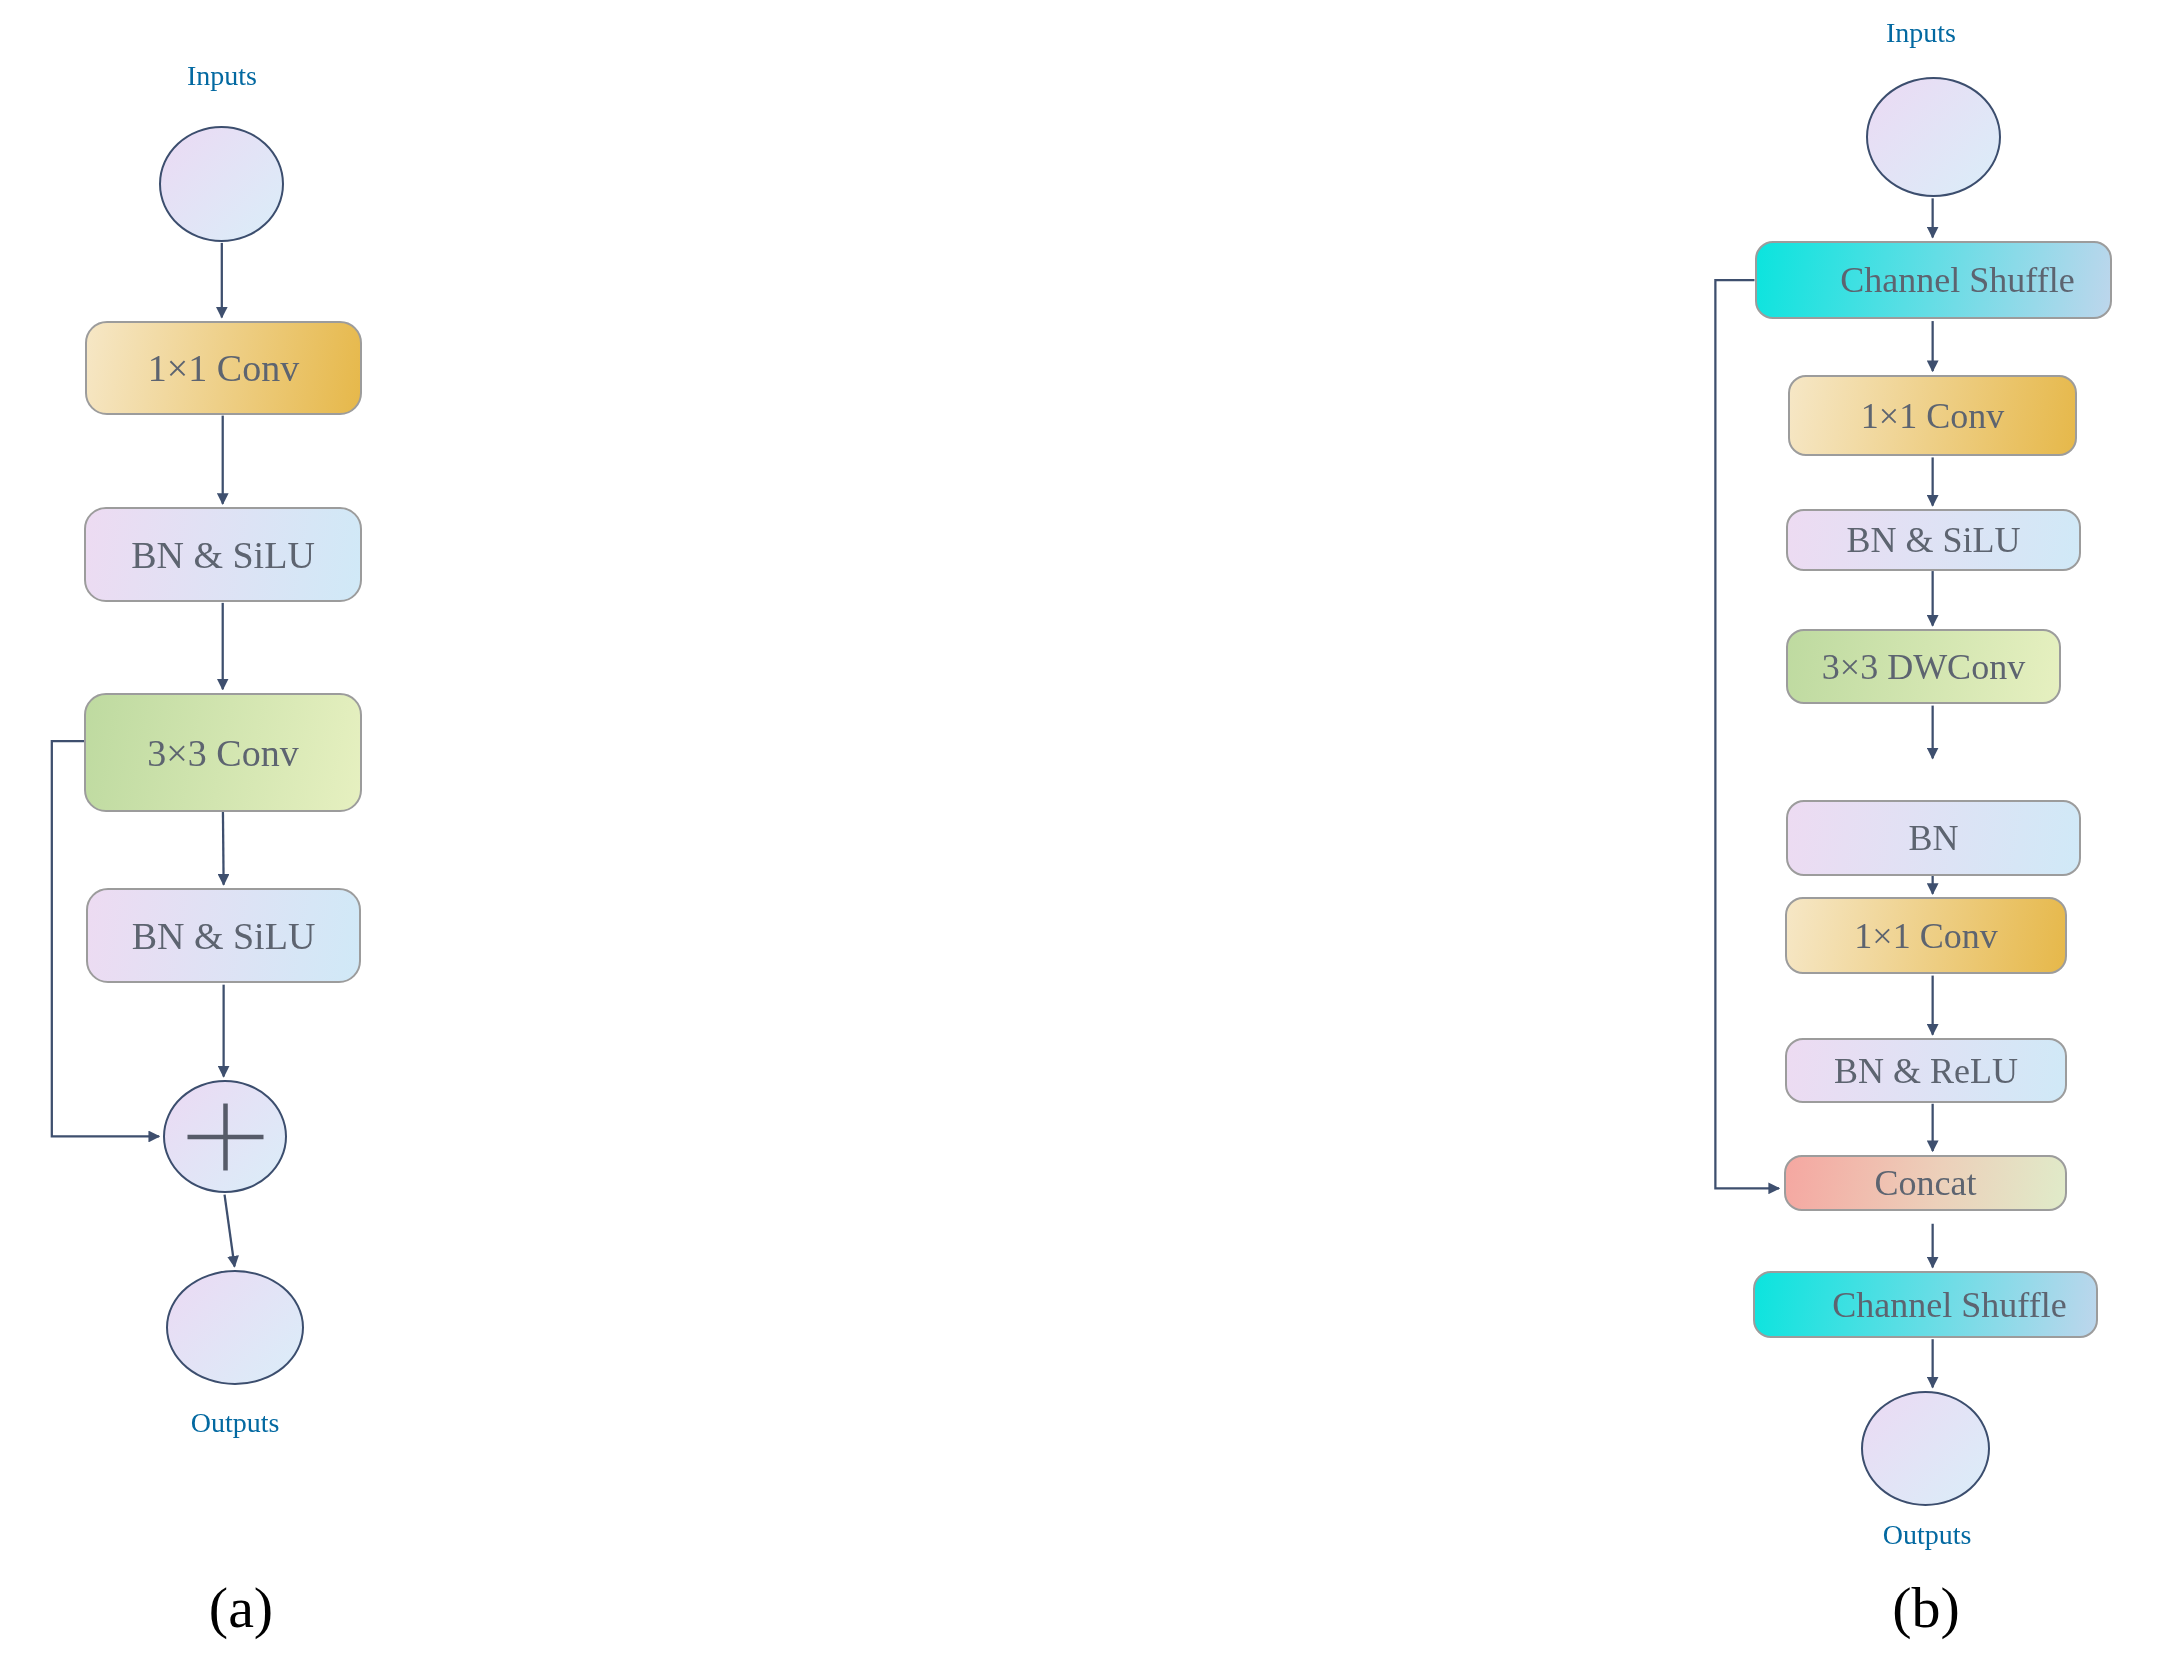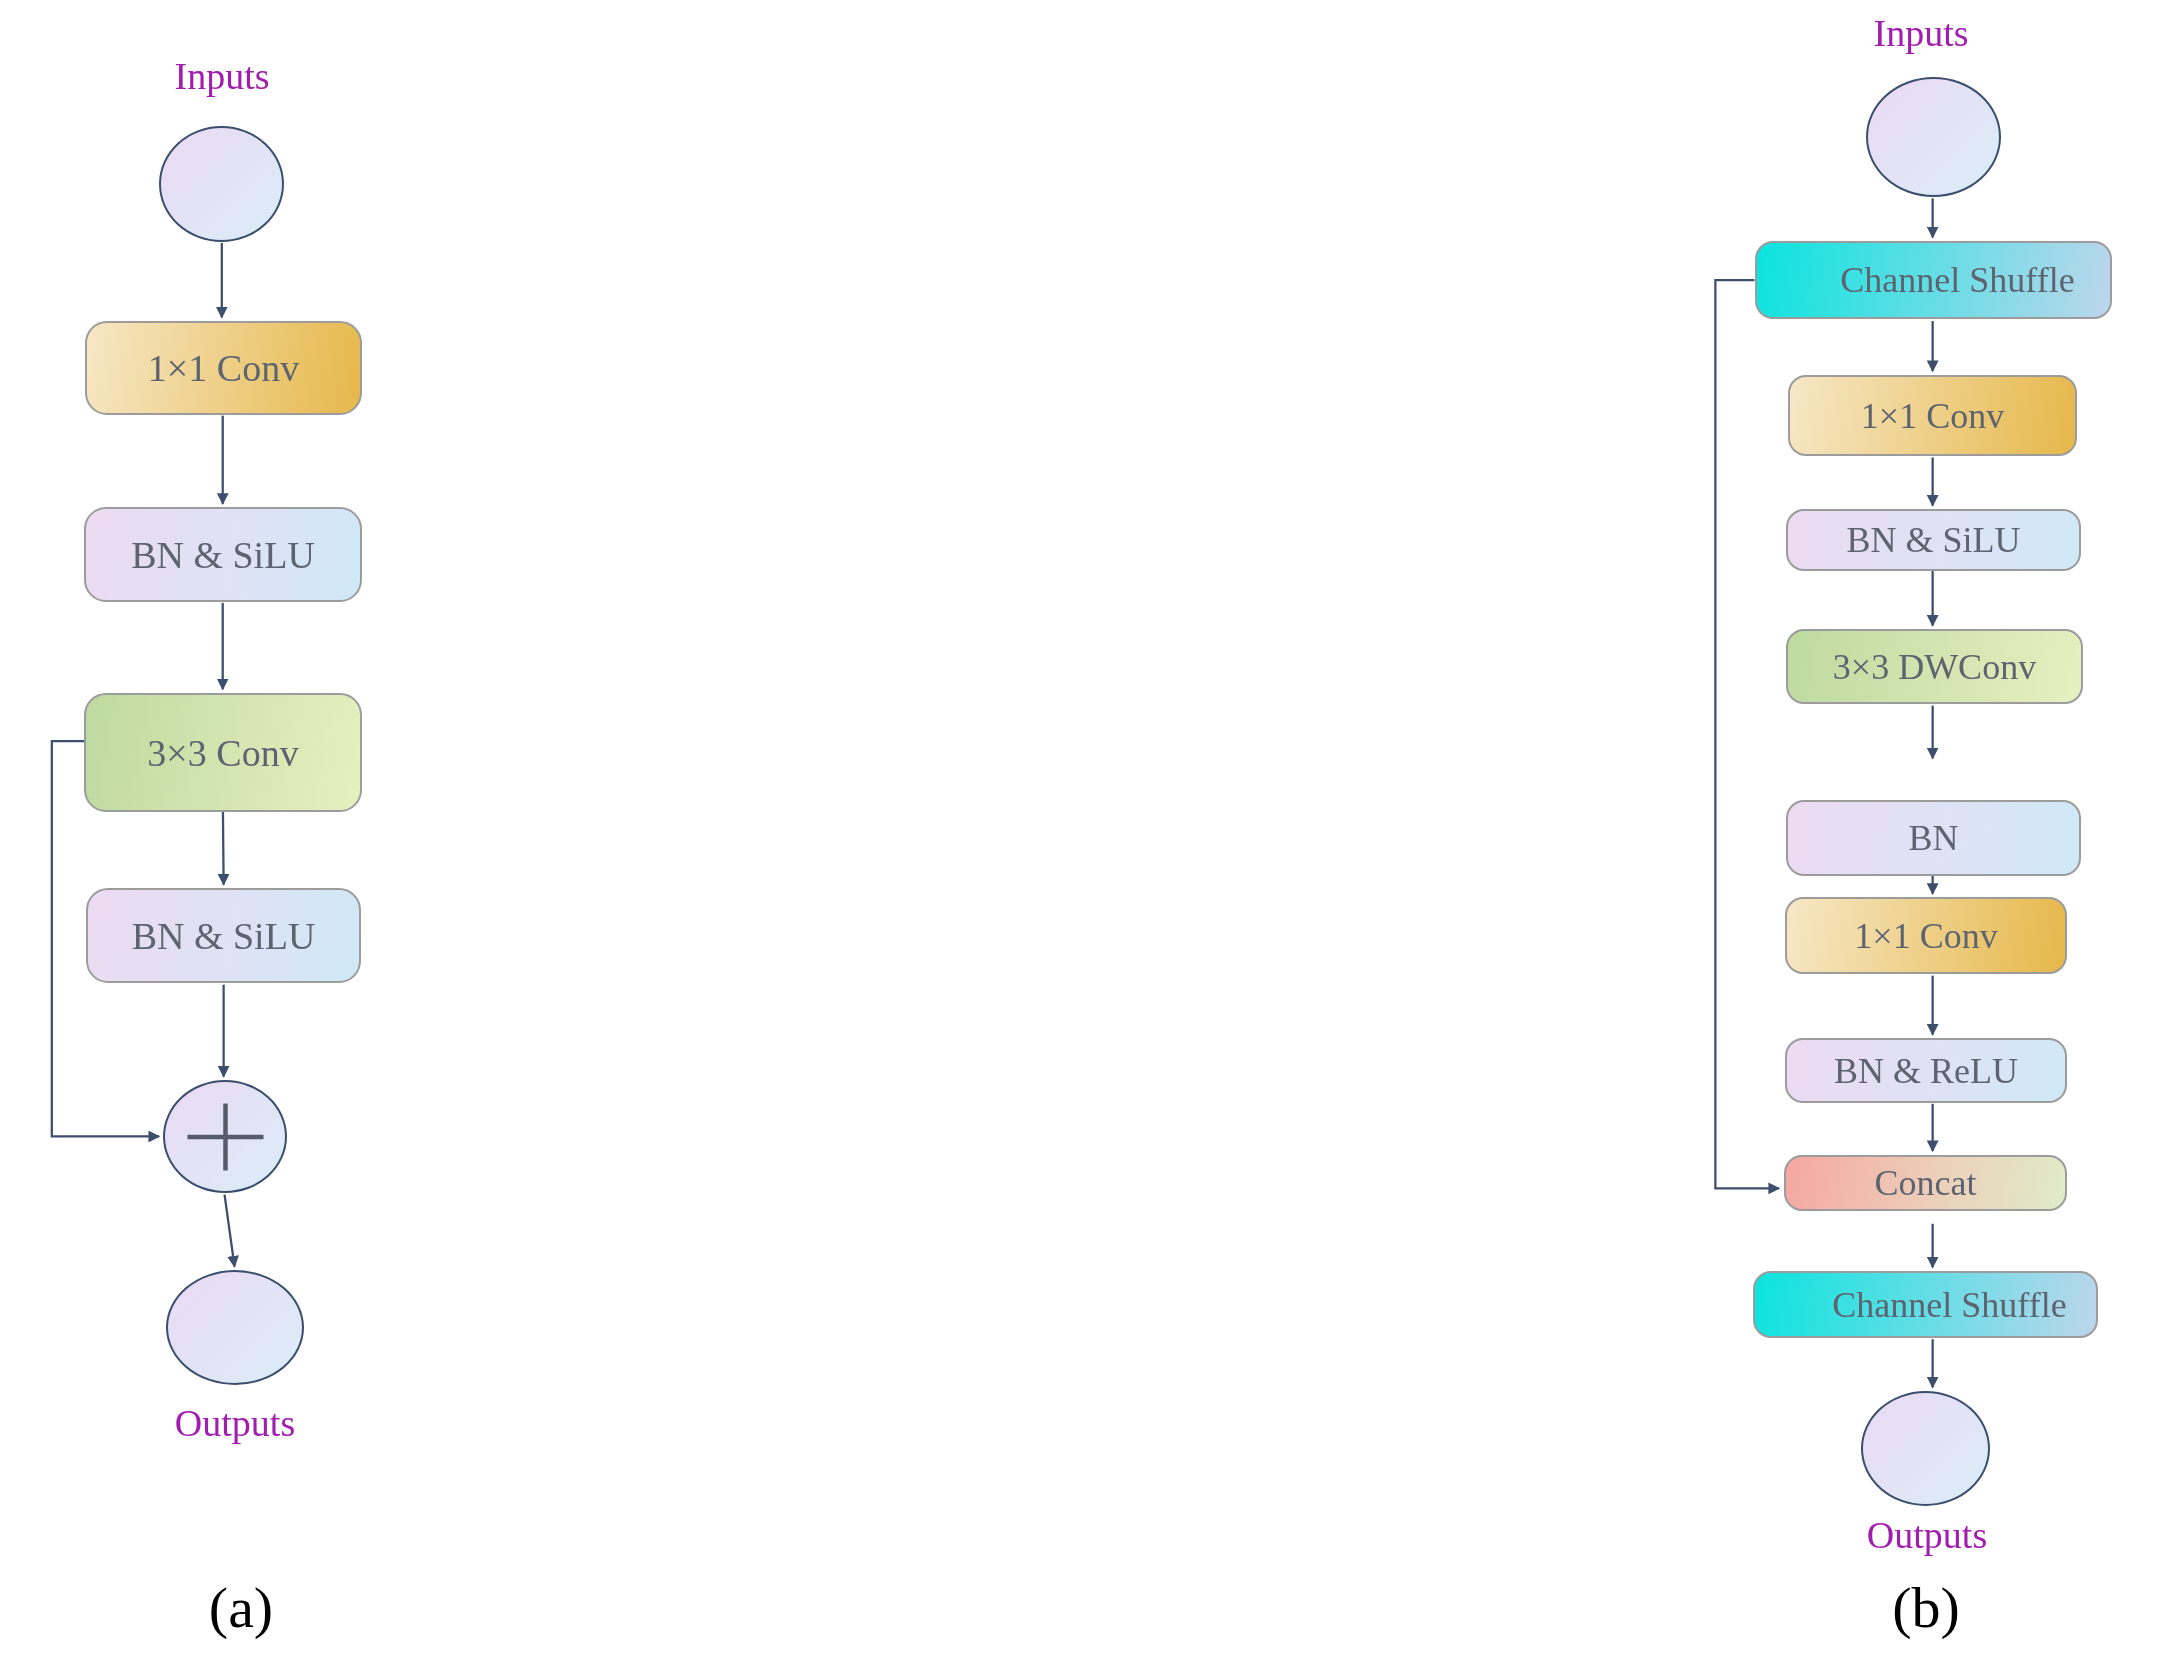--- a/index.html
+++ b/index.html
@@ -19,21 +19,21 @@
     background:linear-gradient(135deg,#e9dcf4 12%,#dcebf8 88%);
   }
   .dA .box{font-size:38px;}
   .dB .box{font-size:36px;}
   .b-gold  {background:linear-gradient(100deg,#f6e7c6,#e6b84a);}
   .b-bn    {background:linear-gradient(100deg,#eddbf2,#d0e9f7);}
   .b-green {background:linear-gradient(100deg,#bedaa0,#e6f0c0);}
   .b-cyan  {background:linear-gradient(100deg,#0be4de,#bdd6ec);padding-left:48px;}
   .b-concat{background:linear-gradient(100deg,#f5a7a1,#ecd0ba 55%,#e0ebc9);}
   .io-label{
-    position:absolute;z-index:2;color:#a21caf;font-size:38px;
+    position:absolute;z-index:2;color:#0369a1;font-size:28px;
     transform:translate(-50%,-50%);white-space:nowrap;
   }
   .caption{
     position:absolute;z-index:2;color:#000000;font-size:58px;
     transform:translate(-50%,-50%);white-space:nowrap;
   }
 </style>
 </head>
 <body>
 
@@ -100,21 +100,21 @@
     <div class="io-label" style="left:1921px;top:33px">Inputs</div>
 
     <div class="node circle" style="left:1866px;top:77px;width:135px;height:120px"></div>
 
     <div class="node box b-cyan" style="left:1755px;top:241px;width:357px;height:78px">Channel Shuffle</div>
 
     <div class="node box b-gold" style="left:1788px;top:375px;width:289px;height:81px">1×1 Conv</div>
 
     <div class="node box b-bn" style="left:1786px;top:509px;width:295px;height:62px">BN &amp; SiLU</div>
 
-    <div class="node box b-green" style="left:1786px;top:629px;width:297px;height:75px">3×3 DWConv</div>
+    <div class="node box b-green" style="left:1786px;top:629px;width:275px;height:75px">3×3 DWConv</div>
 
     <div class="node box b-bn" style="left:1786px;top:800px;width:295px;height:76px">BN</div>
 
     <div class="node box b-gold" style="left:1785px;top:897px;width:282px;height:77px">1×1 Conv</div>
 
     <div class="node box b-bn" style="left:1785px;top:1038px;width:282px;height:65px">BN &amp; ReLU</div>
 
     <div class="node box b-concat" style="left:1784px;top:1155px;width:283px;height:56px">Concat</div>
 
     <div class="node box b-cyan" style="left:1753px;top:1271px;width:345px;height:67px">Channel Shuffle</div>

